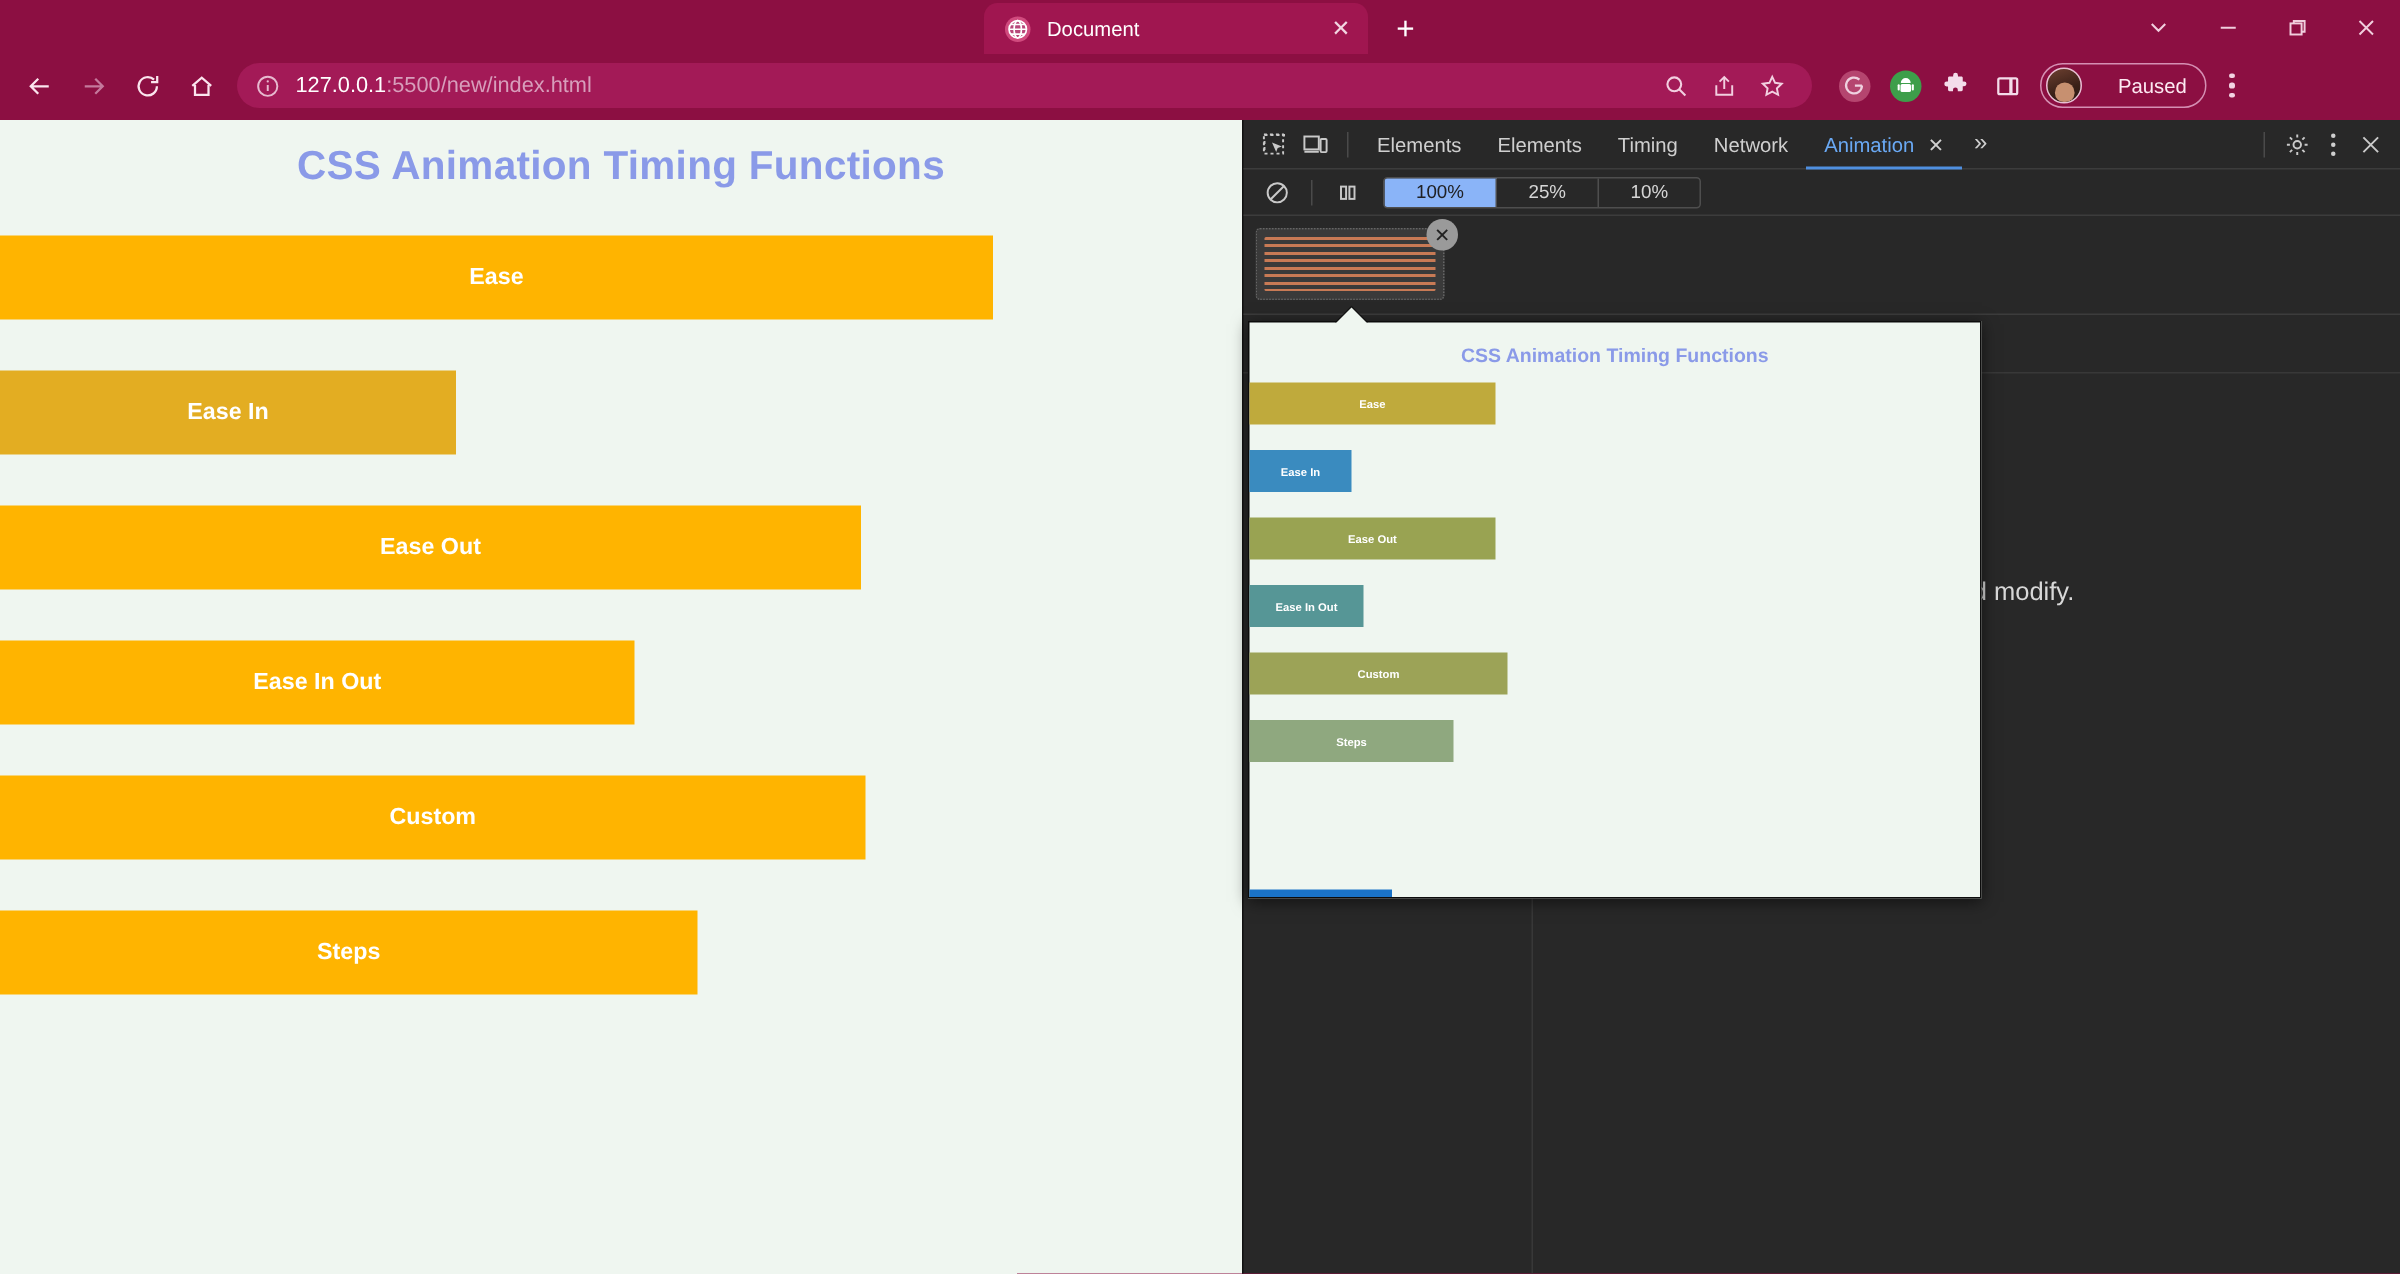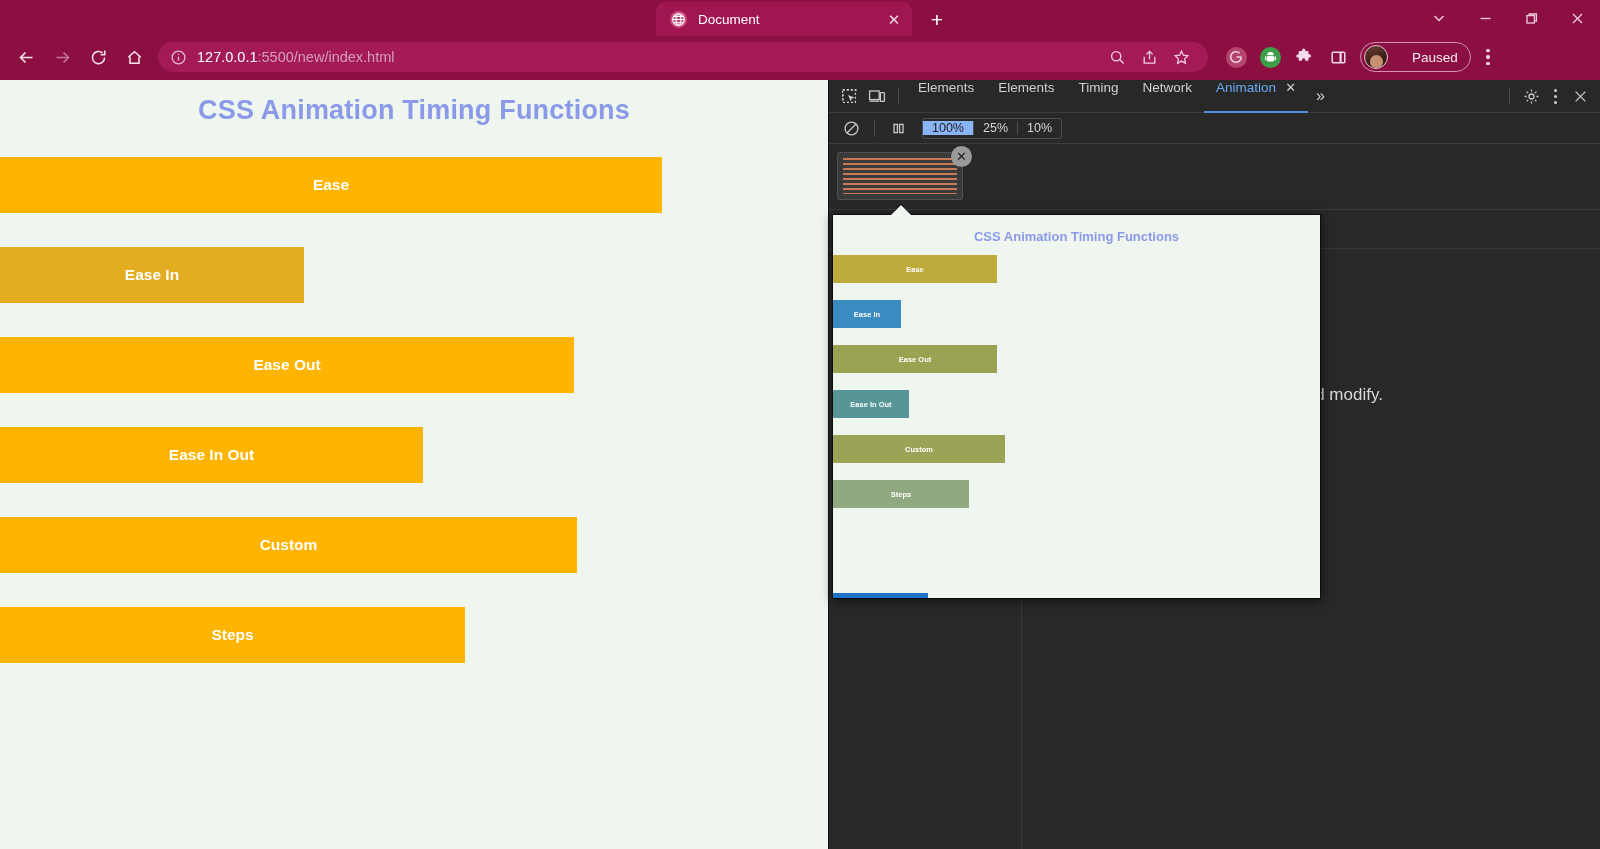--- a/index.html
+++ b/index.html
@@ -147,40 +147,40 @@
     height: 33px; display: flex; align-items: center;
     border-bottom: 1px solid #3c3c3c; padding-left: 6px; position: relative;
   }
   .dt-icon-btn {
     width: 28px; height: 26px; display: flex; align-items: center; justify-content: center;
     color: #c9c9c9; flex: 0 0 auto;
   }
   .dt-icon-btn svg { display: block; }
   .dt-sep { width: 1px; height: 17px; background: #4a4a4a; margin: 0 7px; flex: 0 0 auto; }
   .dt-tab {
-    height: 33px; padding: 0 12px; display: flex; align-items: flex-start;
+    height: 33px; padding: 0 12px; display: flex; align-items: center;
     color: #cfcfcf; font-size: 13.5px; white-space: nowrap; flex: 0 0 auto;
   }
   .dt-tab.active { color: #6aa9f4; box-shadow: inset 0 -2px 0 #4f8fe0; }
   .dt-tab .tclose { margin-left: 9px; font-size: 13px; color: #d0d0d0; }
   .dt-more { color: #cfcfcf; font-size: 16px; padding: 0 8px; }
   #dt-right { margin-left: auto; display: flex; align-items: center; padding-right: 6px; }
   .dt-vdots { display: flex; flex-direction: column; gap: 3px; align-items: center; padding: 0 9px; }
   .dt-vdots i { width: 3px; height: 3px; border-radius: 50%; background: #cfcfcf; display: block; }
 
   #dt-controls {
     height: 31px; display: flex; align-items: center;
     border-bottom: 1px solid #3c3c3c; padding-left: 8px; gap: 2px;
   }
   #speed-group {
     display: flex; align-items: center; margin-left: 8px;
     border: 1px solid #4e4e4e; border-radius: 3px; overflow: hidden; height: 21px;
   }
   .speed-btn {
-    padding: 0 9px; height: 14px; display: flex; align-items: center;
+    padding: 0 21px; height: 31px; display: flex; align-items: center;
     font-size: 12.5px; color: #d6d6d6;
     border-right: 1px solid #4e4e4e;
   }
   .speed-btn:last-child { border-right: none; text-align: center; }
   .speed-btn.active { background: #8ab4f8; color: #202124; }
 
   #dt-groups {
     height: 66px; border-bottom: 1px solid #3c3c3c;
     padding: 8px 0 0 8px; position: relative;
   }

